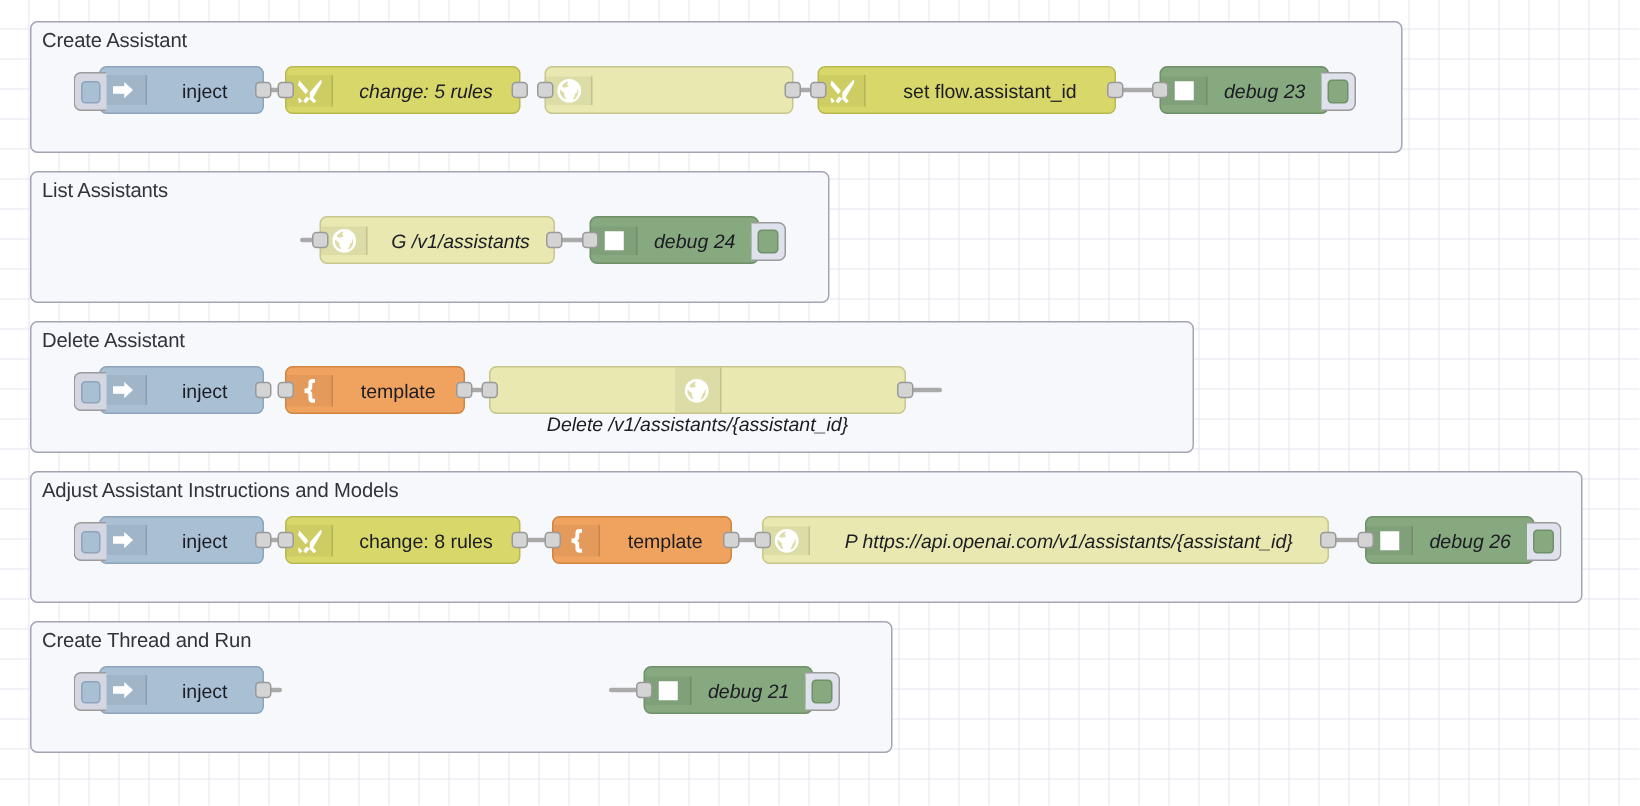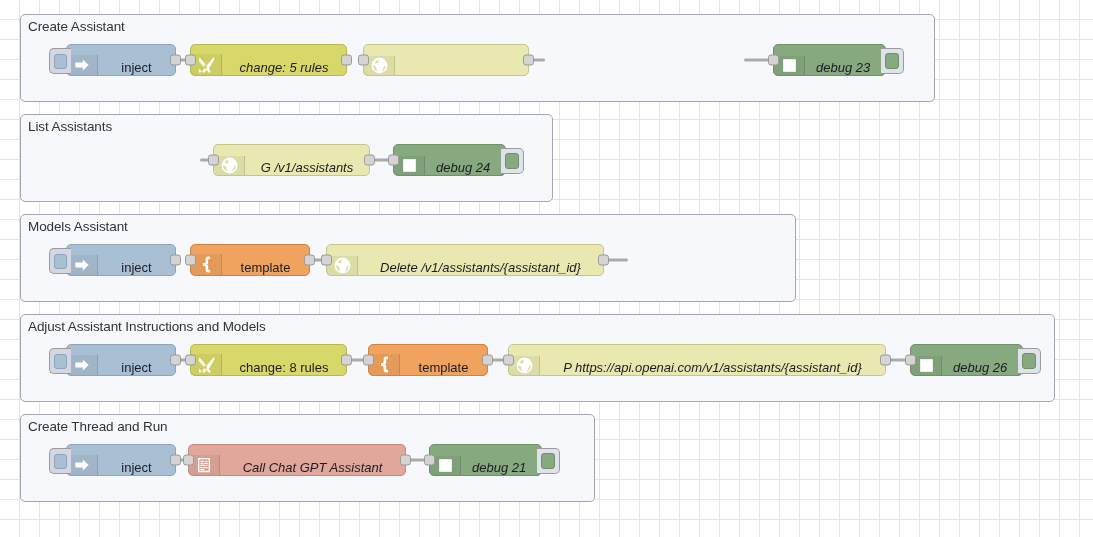--- a/index.html
+++ b/index.html
@@ -43,21 +43,21 @@
   }
 
   
   .node {
     position: absolute;
     box-sizing: border-box;
     height: 32px;
     border: 1px solid #9b9b9b;
     border-radius: 5px;
     display: flex;
-    align-items: flex-end;
+    align-items: center;
     overflow: hidden;
   }
   .node-icon {
     width: 30px;
     flex: 0 0 30px;
     display: flex;
     align-items: center;
     justify-content: center;
     border-right: 1px solid rgba(0,0,0,0.12);
     background: rgba(0,0,0,0.05);
@@ -200,20 +200,30 @@
     </div>
     <div class="node n-http" style="left: 363px; top: 44px; width: 166px; overflow: visible;">
       <div class="node-icon">
         <svg class="ic" width="19" height="19" viewBox="0 0 24 24">
           <path fill="#ffffff" d="M12 2a10 10 0 1 0 0 20 10 10 0 0 0 0-20zm-1.1 2.3c.3.5.1 1.1-.4 1.6-.6.6-.3 1.4.3 1.6.7.2.5 1.1-.2 1.4-.8.3-1.7-.2-2.3.3-.5.4-1.3.2-1.6-.3-.3-.6-1-.4-1.2.1A8 8 0 0 1 10.9 4.3zM4.2 11c.4.3 1 .4 1.3 1 .4.8 1.3 1.1 2 1.6.7.4.6 1.3.4 2-.2.8.3 1.5.9 1.9.5.4.4 1.1.2 1.7A8 8 0 0 1 4.2 11zm11.4 8.5c-.4-.6-.2-1.4.3-1.9.6-.6 1-1.4.9-2.2-.1-.7.4-1.3 1-1.5.7-.3.9-1 .8-1.7-.1-.6.3-1.1.8-1.4A8 8 0 0 1 15.6 19.5z"></path>
         </svg>
       </div>
       <div class="port" style="left: -6px;"></div>
       <div class="port" style="right: -6px;"></div>
     </div>
+    <div class="node n-change" style="left: 545px; top: 44px; width: 199px; overflow: visible;">
+      <div class="node-icon">
+        <svg class="ic" width="21" height="21" viewBox="0 0 24 24">
+          <path fill="#ffffff" d="M4 4l7 8-2.2 2.6L3 7.6 4 4zm16 0l-8 9.4V18l-2.6-1.6L7 20l2 1.6 3-3.4 3 3.4 2-1.6-2.4-2.8L21 6V4h-1zM4 17.4L6.4 20 4 21.6 3 18z"></path>
+        </svg>
+      </div>
+      <div class="node-label">set flow.assistant_id</div>
+      <div class="port" style="left: -6px;"></div>
+      <div class="port" style="right: -6px;"></div>
+    </div>
     <div class="node n-debug" style="left: 773px; top: 44px; width: 113px; overflow: visible;">
       <div class="node-icon">
         <svg class="ic" width="19" height="19" viewBox="0 0 24 24">
           <path fill="#ffffff" d="M4 4h16v16H4z"></path>
         </svg>
       </div>
       <div class="node-label italic">debug 23</div>
       <div class="debug-lines">
         <span style="display: flex; flex-direction: column; gap: 2px; width: 13px;">
           <span style="height: 2px; background: rgb(255, 255, 255); border-radius: 1px; display: block;"></span>
@@ -258,21 +268,21 @@
           <span style="height: 2px; background: rgb(255, 255, 255); border-radius: 1px; display: block;"></span>
           <span style="height: 2px; background: rgb(255, 255, 255); border-radius: 1px; display: block;"></span>
         </span>
       </div>
       <div class="debug-btn">
         <i></i>
       </div>
       <div class="port" style="left: -6px;"></div>
     </div>
     <div class="group" style="left: 20px; top: 214px; width: 776px; height: 88px;">
-      <div class="group-title">Models Assistant</div>
+      <div class="group-title">Delete Assistant</div>
     </div>
     <div class="wire" style="left: 310px; top: 260px; width: 16px;"></div>
     <div class="wire" style="left: 604px; top: 260px; width: 24px;"></div>
     <div class="node n-inject" style="left: 66px; top: 244px; width: 110px; overflow: visible;">
       <div class="node-icon">
         <svg class="ic" width="20" height="20" viewBox="0 0 24 24">
           <path fill="#ffffff" d="M4 9h9V5.5l7 6.5-7 6.5V15H4z"></path>
         </svg>
       </div>
       <div class="node-label">inject</div>
@@ -284,21 +294,21 @@
     <div class="node n-template" style="left: 190px; top: 244px; width: 120px; overflow: visible;">
       <div class="node-icon">
         <svg class="ic" width="19" height="21" viewBox="0 0 24 24">
           <path fill="#ffffff" d="M14.5 2c-2.6 0-3.6 1.3-3.6 3.3v2.5c0 1.6-.6 2.3-2.2 2.3H7.6v3.8h1.1c1.6 0 2.2.7 2.2 2.3v2.5c0 2 1 3.3 3.6 3.3h1.9v-3.2h-.9c-1.1 0-1.4-.5-1.4-1.5v-2.4c0-1.6-.7-2.5-2-2.9 1.3-.4 2-1.3 2-2.9V6.7c0-1 .3-1.5 1.4-1.5h.9V2h-1.9z"></path>
         </svg>
       </div>
       <div class="node-label">template</div>
       <div class="port" style="left: -6px;"></div>
       <div class="port" style="right: -6px;"></div>
     </div>
-    <div class="node n-http" style="left: 326px; top: 244px; width: 278px; overflow: visible;">
+    <div class="node n-http" style="left: 326px; top: 244px; width: 278px; overflow: visible; flex-direction: column;">
       <div class="node-icon">
         <svg class="ic" width="19" height="19" viewBox="0 0 24 24">
           <path fill="#ffffff" d="M12 2a10 10 0 1 0 0 20 10 10 0 0 0 0-20zm-1.1 2.3c.3.5.1 1.1-.4 1.6-.6.6-.3 1.4.3 1.6.7.2.5 1.1-.2 1.4-.8.3-1.7-.2-2.3.3-.5.4-1.3.2-1.6-.3-.3-.6-1-.4-1.2.1A8 8 0 0 1 10.9 4.3zM4.2 11c.4.3 1 .4 1.3 1 .4.8 1.3 1.1 2 1.6.7.4.6 1.3.4 2-.2.8.3 1.5.9 1.9.5.4.4 1.1.2 1.7A8 8 0 0 1 4.2 11zm11.4 8.5c-.4-.6-.2-1.4.3-1.9.6-.6 1-1.4.9-2.2-.1-.7.4-1.3 1-1.5.7-.3.9-1 .8-1.7-.1-.6.3-1.1.8-1.4A8 8 0 0 1 15.6 19.5z"></path>
         </svg>
       </div>
       <div class="node-label italic">Delete /v1/assistants/{assistant_id}</div>
       <div class="port" style="left: -6px;"></div>
       <div class="port" style="right: -6px;"></div>
     </div>
     <div class="group" style="left: 20px; top: 314px; width: 1035px; height: 88px;">
@@ -381,30 +391,20 @@
         <svg class="ic" width="20" height="20" viewBox="0 0 24 24">
           <path fill="#ffffff" d="M4 9h9V5.5l7 6.5-7 6.5V15H4z"></path>
         </svg>
       </div>
       <div class="node-label">inject</div>
       <div class="inject-btn">
         <i></i>
       </div>
       <div class="port" style="right: -6px;"></div>
     </div>
-    <div class="node n-gpt" style="left: 188px; top: 444px; width: 218px; overflow: visible;">
-      <div class="node-icon">
-        <svg class="ic" width="18" height="20" viewBox="0 0 24 24">
-          <path fill="#ffffff" d="M4 2.5h16v19H4v-19zm1.8 1.8v15.4h12.4V4.3H5.8zM7.2 6.2h5.1v1.6H7.2V6.2zm6.4 0h3.2v1.6h-3.2V6.2zM7.2 9h3v1.6h-3V9zm4.3 0h5.3v1.6h-5.3V9zM7.2 11.8h6.6v1.6H7.2v-1.6zm7.9 0h1.6v1.6h-1.6v-1.6zM7.2 14.6h3v1.6h-3v-1.6zm4.3 0h5.3v1.6h-5.3v-1.6zM7.2 17.4h5.1V19H7.2v-1.6z"></path>
-        </svg>
-      </div>
-      <div class="node-label italic">Call Chat GPT Assistant</div>
-      <div class="port" style="left: -6px;"></div>
-      <div class="port" style="right: -6px;"></div>
-    </div>
     <div class="node n-debug" style="left: 429px; top: 444px; width: 113px; overflow: visible;">
       <div class="node-icon">
         <svg class="ic" width="19" height="19" viewBox="0 0 24 24">
           <path fill="#ffffff" d="M4 4h16v16H4z"></path>
         </svg>
       </div>
       <div class="node-label italic">debug 21</div>
       <div class="debug-lines">
         <span style="display: flex; flex-direction: column; gap: 2px; width: 13px;">
           <span style="height: 2px; background: rgb(255, 255, 255); border-radius: 1px; display: block;"></span>

